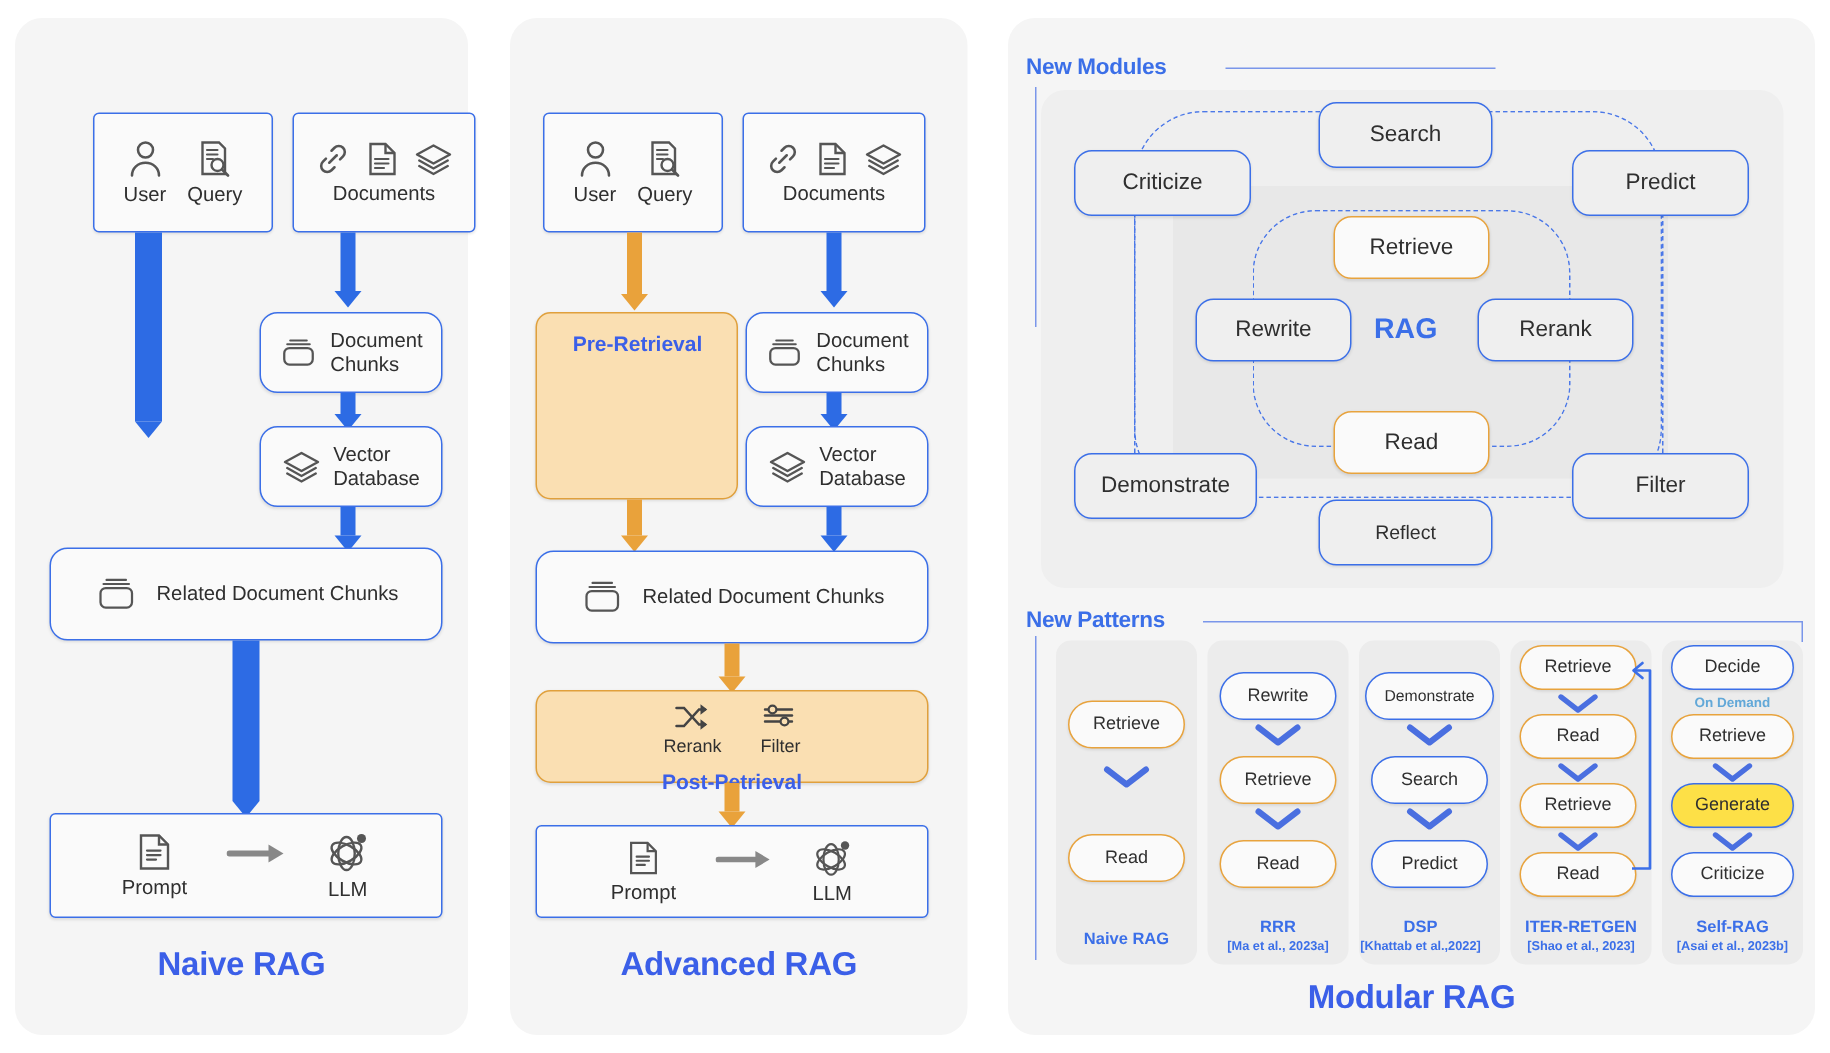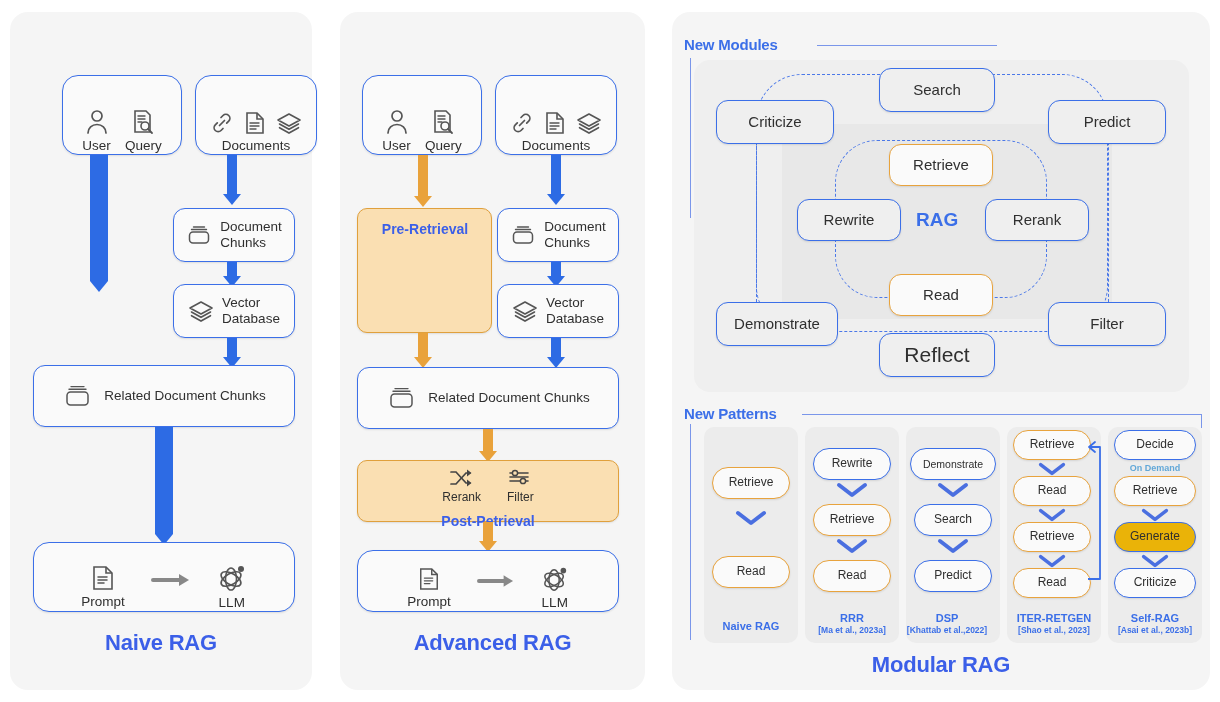--- a/index.html
+++ b/index.html
@@ -35,21 +35,21 @@
     background: #fafafa;
     border: 1.6px solid #3B6FE8;
     border-radius: 12px;
     display: flex;
     align-items: center;
     justify-content: center;
     color: #333;
     box-shadow: 0 1px 2px rgba(0,0,0,0.10);
   }
   .node.orange { border-color: #E8A33D; }
-  .node.tall { border-radius: 16px; align-items: flex-end; }
+  .node.tall { border-radius: 4px; }
   .lbl { font-size: 13.5px; color: #2f2f2f; line-height: 1.15; }
   .lbl.sm { font-size: 12px; }
 
   .ico { display: inline-block; vertical-align: middle; }
   .ico svg { display: block; }
 
   
   .iconcell { display:flex; flex-direction:column; align-items:center; gap:3px; }
   .iconrow  { display:flex; align-items:center; justify-content:center; gap:16px; }
 
@@ -483,21 +483,21 @@
   <div class="node" style="left:376px; top:88px; width:118px; height:44px; background:#efefef;">
     <span class="lbl" style="font-size:15px;">Predict</span>
   </div>
   <div class="node" style="left:44px; top:290px; width:122px; height:44px; background:#efefef;">
     <span class="lbl" style="font-size:15px;">Demonstrate</span>
   </div>
   <div class="node" style="left:376px; top:290px; width:118px; height:44px; background:#efefef;">
     <span class="lbl" style="font-size:15px;">Filter</span>
   </div>
   <div class="node" style="left:207px; top:321px; width:116px; height:44px; background:#efefef;">
-    <span class="lbl" style="font-size:21px;">Reflect</span>
+    <span class="lbl" style="font-size:13px;">Reflect</span>
   </div>
 
   <div class="node orange" style="left:217px; top:132px; width:104px; height:42px;">
     <span class="lbl" style="font-size:15px;">Retrieve</span>
   </div>
   <div class="node" style="left:125px; top:187px; width:104px; height:42px; background:#efefef;">
     <span class="lbl" style="font-size:15px;">Rewrite</span>
   </div>
   <div class="node" style="left:313px; top:187px; width:104px; height:42px; background:#efefef;">
     <span class="lbl" style="font-size:15px;">Rerank</span>
@@ -626,21 +626,21 @@
   </div>
   <div class="ondemand" style="left:436px; top:451px; width:94px;">On Demand</div>
   <div class="node orange" style="left:442px; top:464px; width:82px; height:30px; border-radius:15px;">
     <span class="lbl sm">Retrieve</span>
   </div>
   <span class="vchev" style="left:467px; top:496px;">
     <svg width="32" height="14" viewBox="0 0 32 16">
         <path d="M3 3 L16 13 L29 3" fill="none" stroke="#4A6FE0" stroke-width="4" stroke-linecap="round" stroke-linejoin="round"></path>
       </svg>
   </span>
-  <div class="node" style="left:442px; top:510px; width:82px; height:30px; border-radius:15px; background:#eab308;">
+  <div class="node" style="left:442px; top:510px; width:82px; height:30px; border-radius:15px; background:#fde047;">
     <span class="lbl sm">Generate</span>
   </div>
   <span class="vchev" style="left:467px; top:542px;">
     <svg width="32" height="14" viewBox="0 0 32 16">
         <path d="M3 3 L16 13 L29 3" fill="none" stroke="#4A6FE0" stroke-width="4" stroke-linecap="round" stroke-linejoin="round"></path>
       </svg>
   </span>
   <div class="node" style="left:442px; top:556px; width:82px; height:30px; border-radius:15px; background:#fafafa;">
     <span class="lbl sm">Criticize</span>
   </div>

